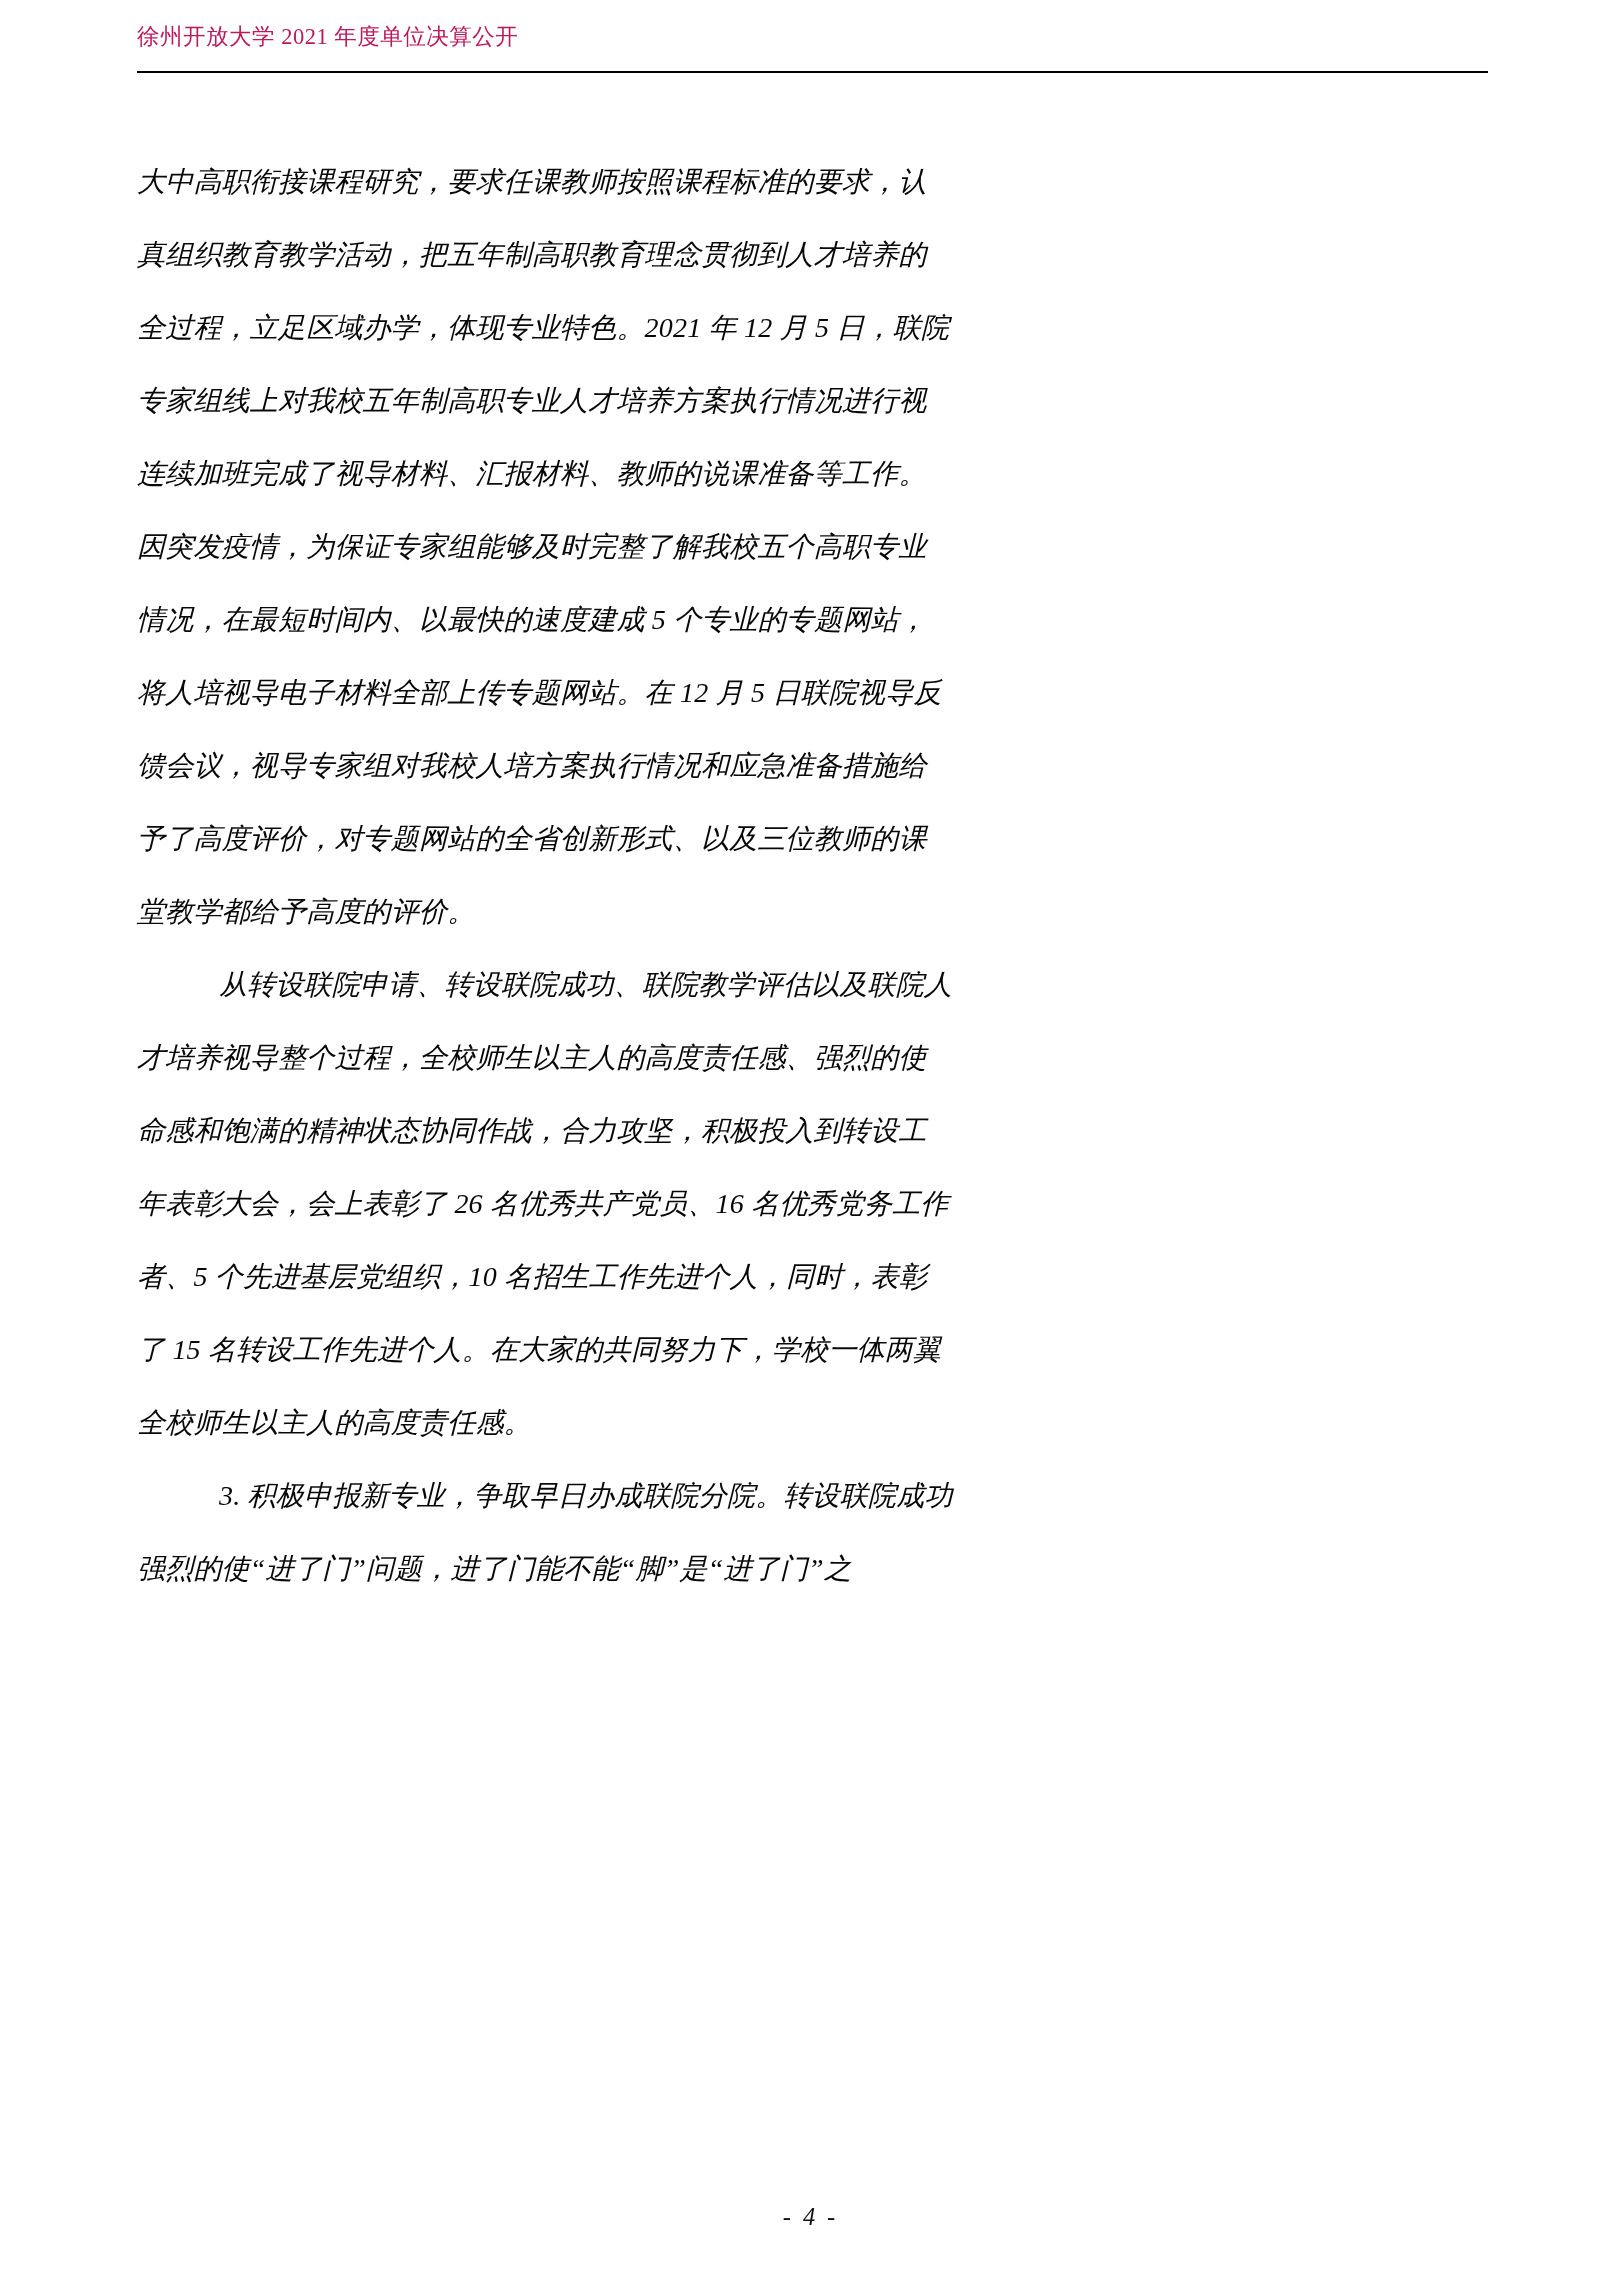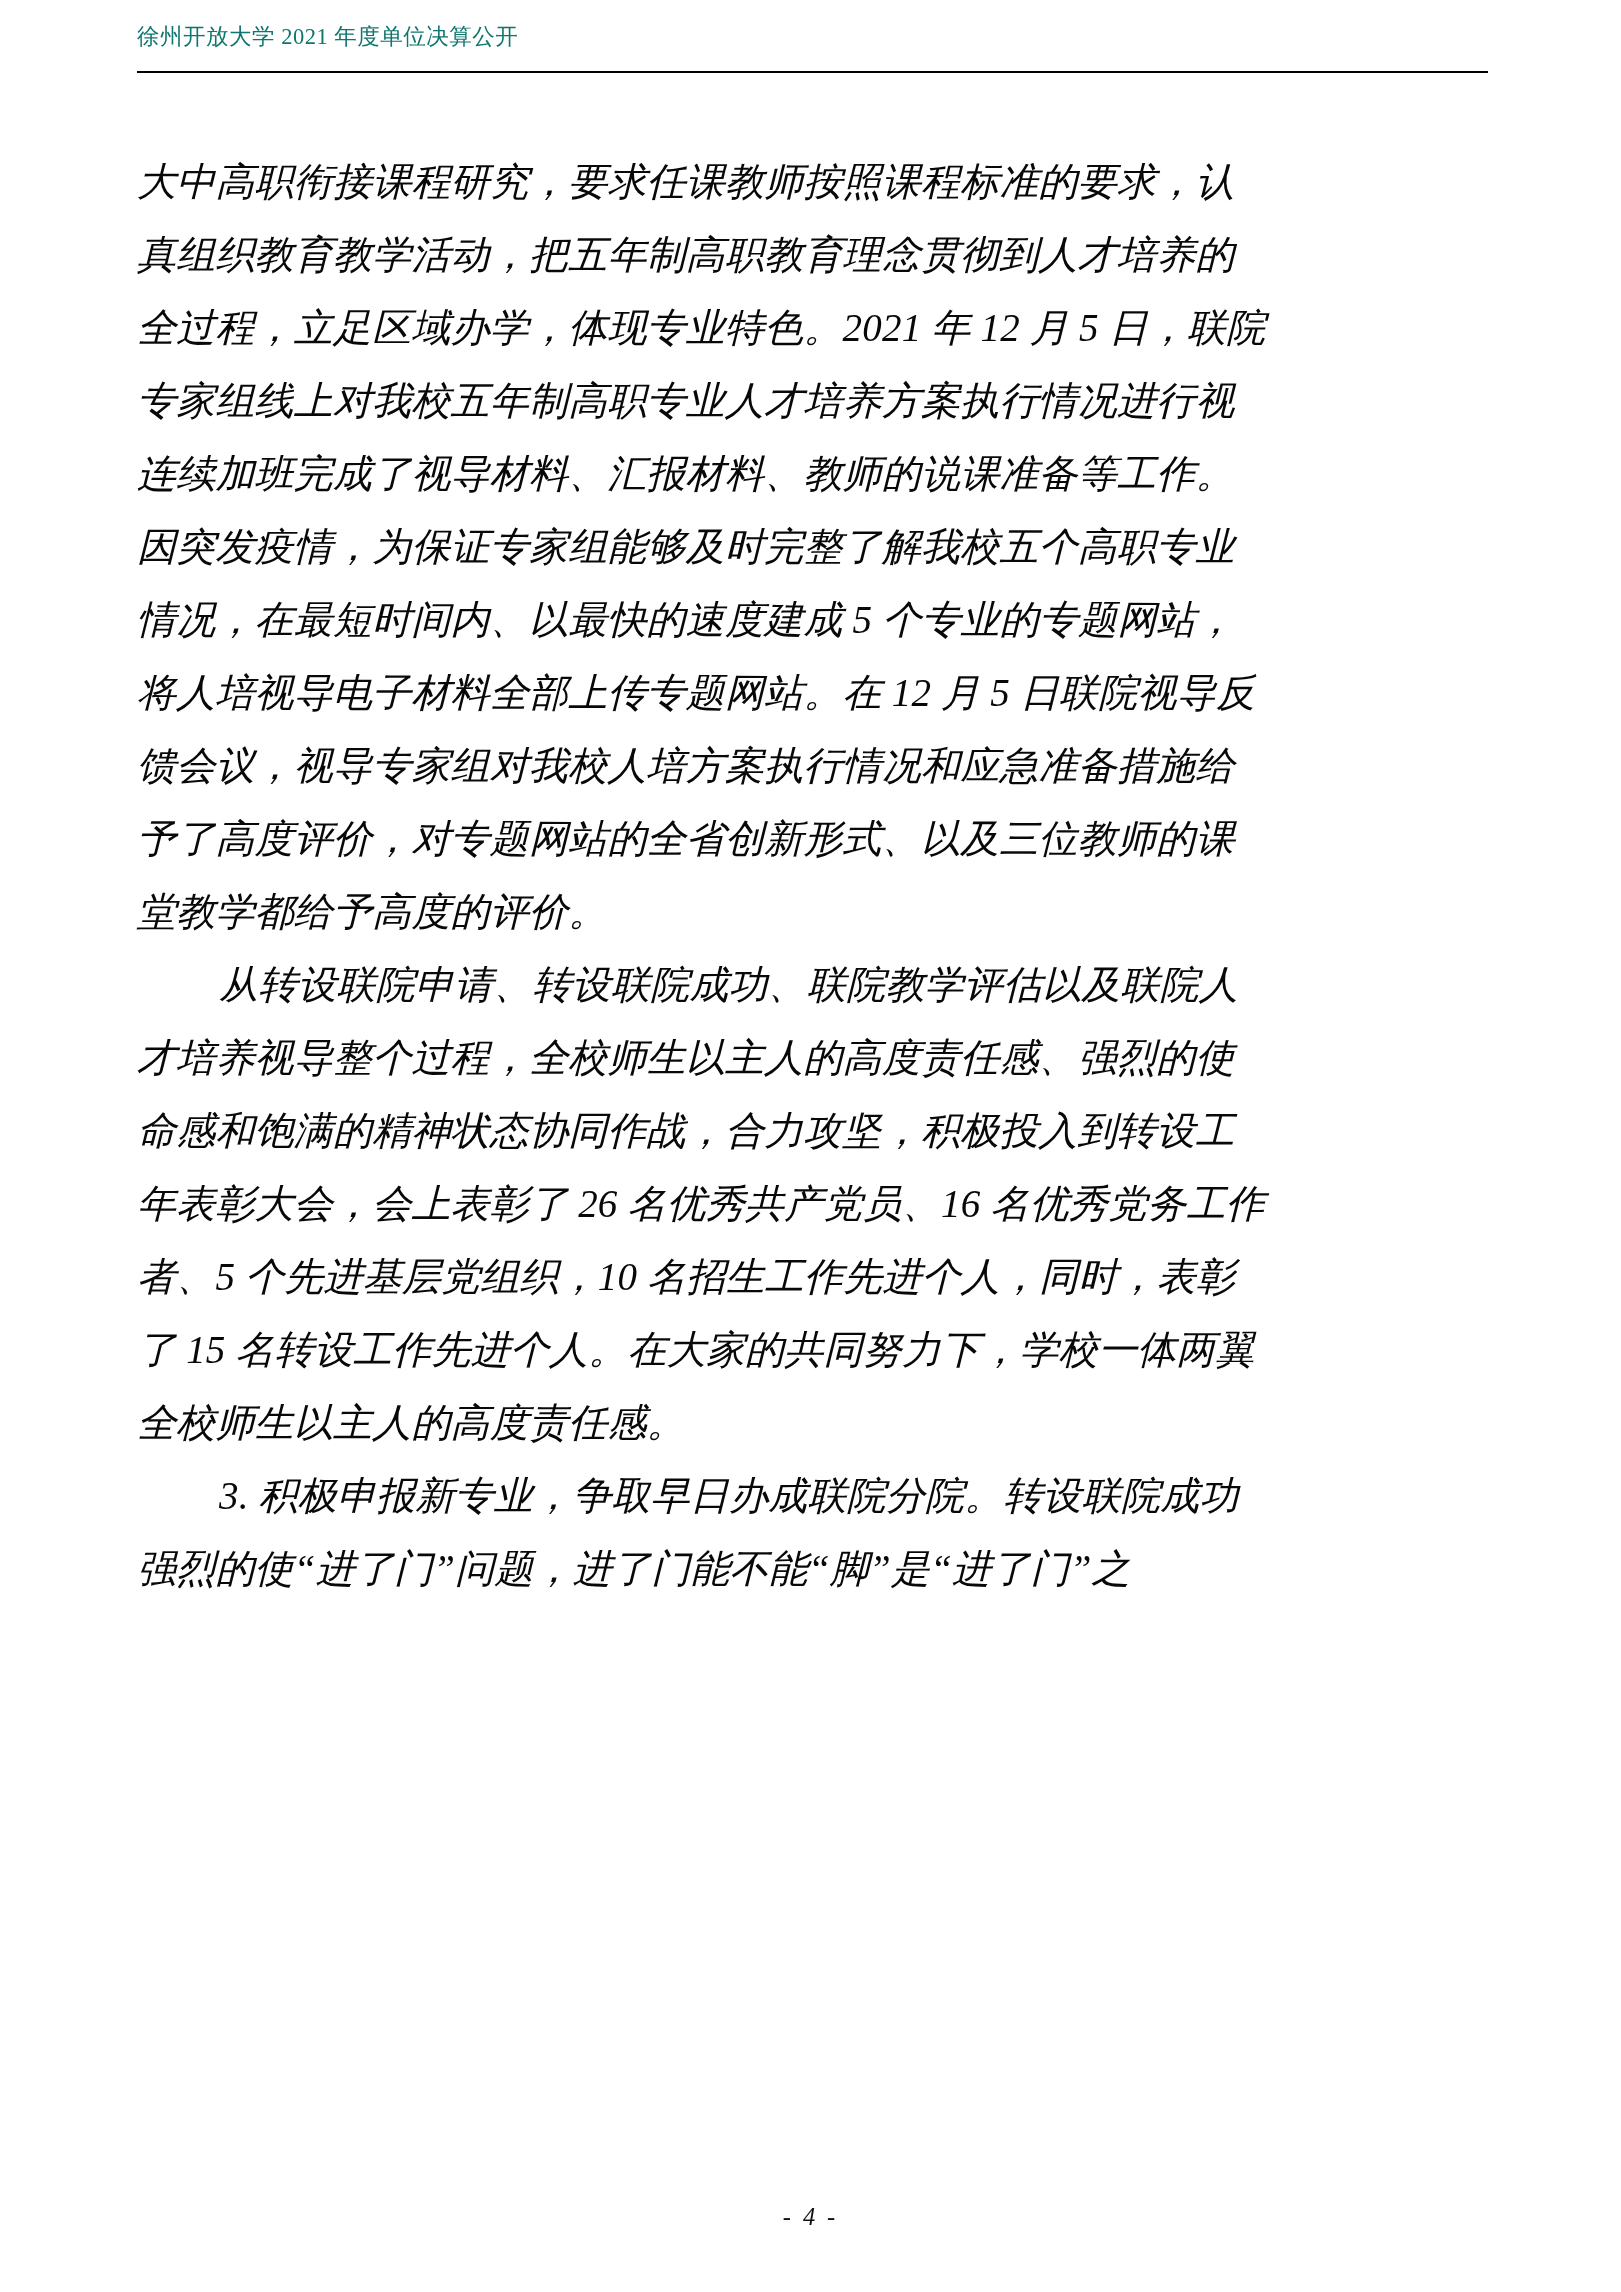--- a/index.html
+++ b/index.html
@@ -26,21 +26,21 @@
     height: 71px;
   }
   .header-text {
     position: absolute;
     left: 137px;
     top: 25.5px;
     font-size: 22.5px;
     letter-spacing: 0.5px;
     line-height: 1;
     white-space: nowrap;
-    color: #0f766e;
+    color: #be185d;
     font-family: "Liberation Serif", "DejaVu Serif", serif;
   }
   .header-rule {
     position: absolute;
     left: 137px;
     top: 71px;
     width: 1351px;
     height: 2px;
     background: #000000;
   }
@@ -48,21 +48,21 @@
   
   .body-block {
     position: absolute;
     left: 137px;
     top: 145px;
     width: 1353px;
   }
   .tline {
     height: 73px;
     line-height: 73px;
-    font-size: 39px;
+    font-size: 28px;
     letter-spacing: 0.2px;
     white-space: pre;
     color: #080808;
     font-family: "Liberation Serif", "DejaVu Serif", serif;
     font-style: italic;
     font-weight: 400;
   }
   .tline.indent {
     text-indent: 82px;
   }

